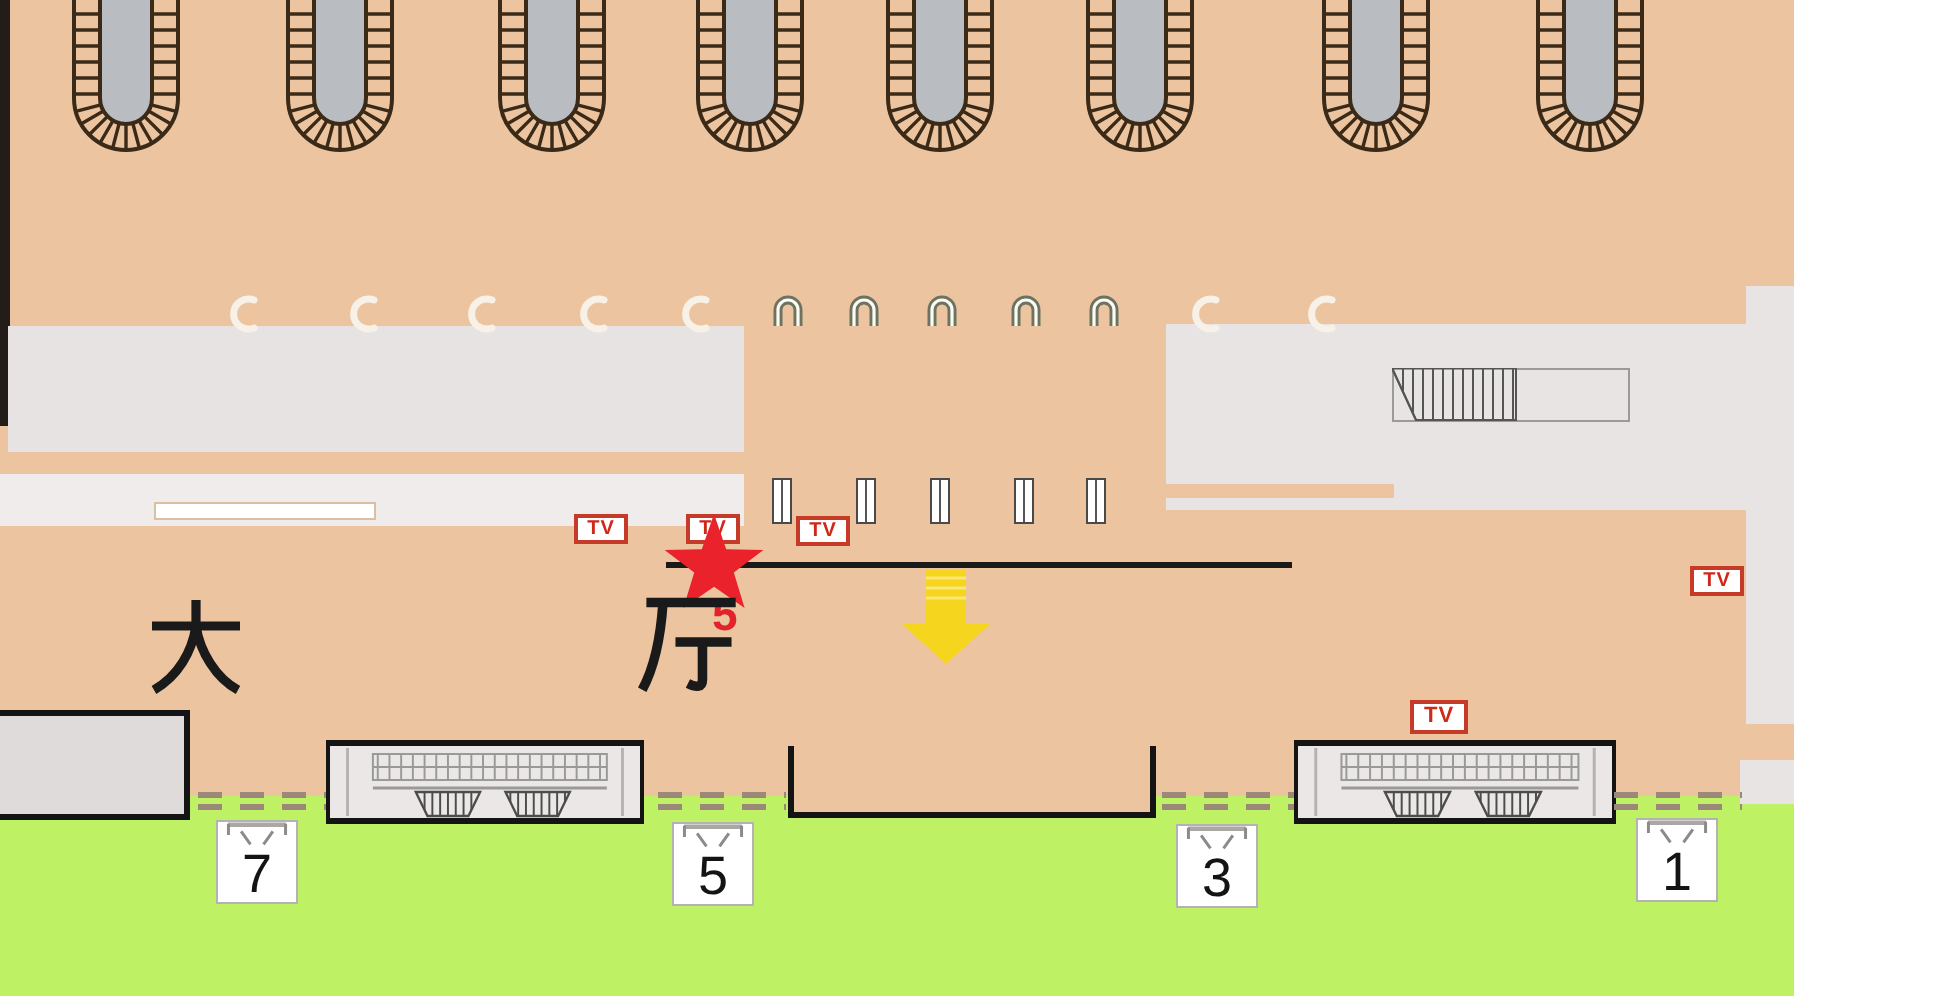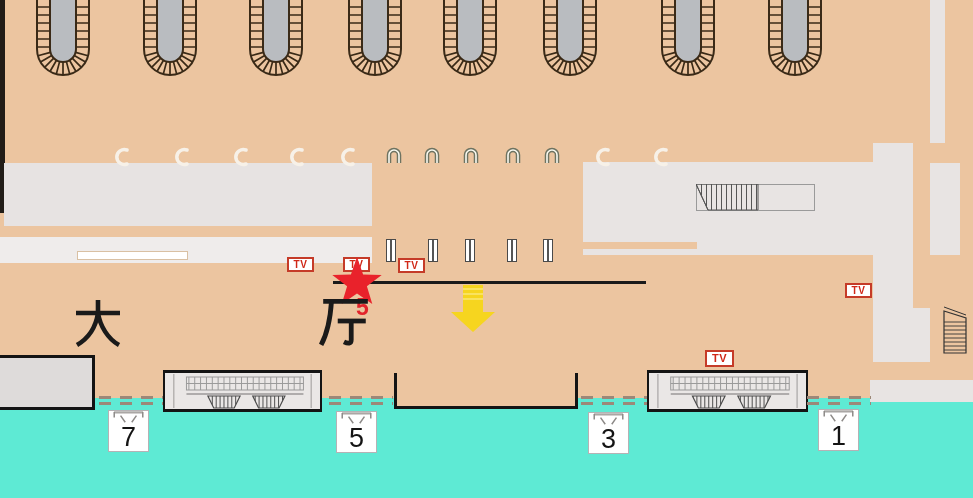--- a/index.html
+++ b/index.html
@@ -1,16 +1,16 @@
 <!DOCTYPE html>
 <html><head>
 <meta charset="utf-8">
 <style>
   html,body{margin:0;padding:0;background:#fff;font-family:"Liberation Sans",sans-serif;}
-  #stage{position:relative;width:973px;height:498px;background:#5eead4;overflow:hidden;}
+  #stage{position:relative;width:897px;height:498px;background:#bef264;overflow:hidden;}
   .abs{position:absolute;box-sizing:border-box;}
   
   .floor{left:0;top:0;width:973px;height:398px;background:#ecc5a0;}
   .bay{left:394px;top:373px;width:184px;height:36px;background:#ecc5a0;
        border-left:3px solid #141414;border-right:3px solid #141414;border-bottom:3px solid #141414;}
   .wall-edge{left:0;top:0;width:5px;height:213px;background:#221d18;}
   .g{background:#e8e4e3;}
   .l1{left:4px;top:163px;width:368px;height:63px;background:#e7e3e2;}
   .l2{left:0;top:237px;width:372px;height:26px;background:#efeceb;}
   .r1{left:77px;top:251px;width:111px;height:9px;background:#fff;border:1px solid #d9c0a3;}

